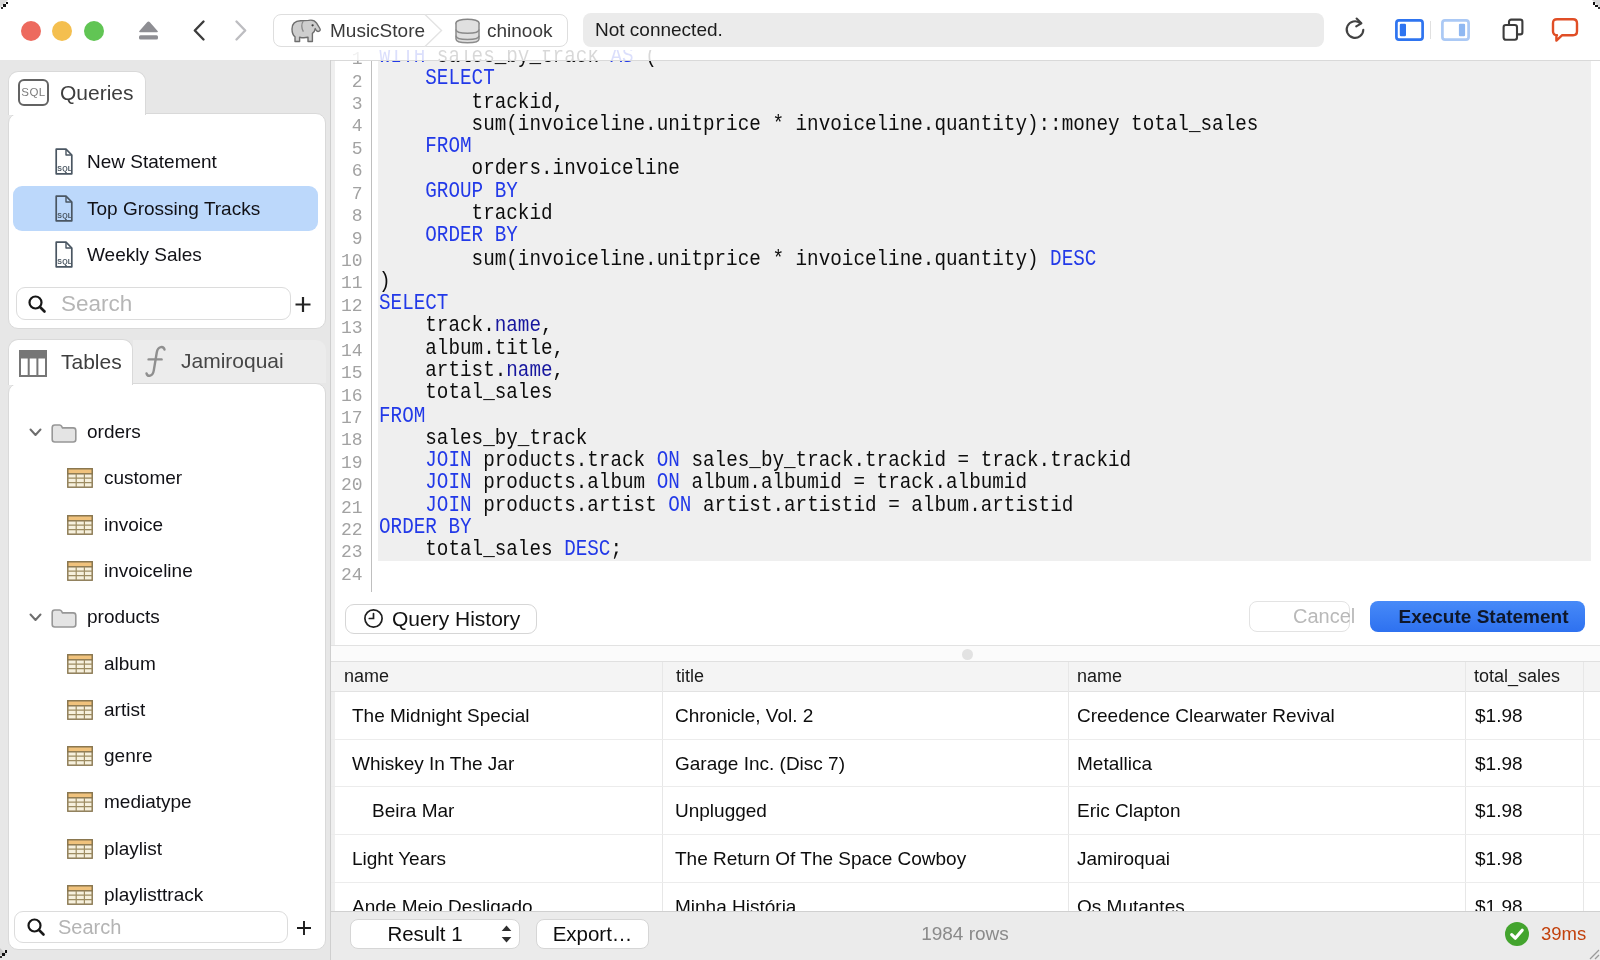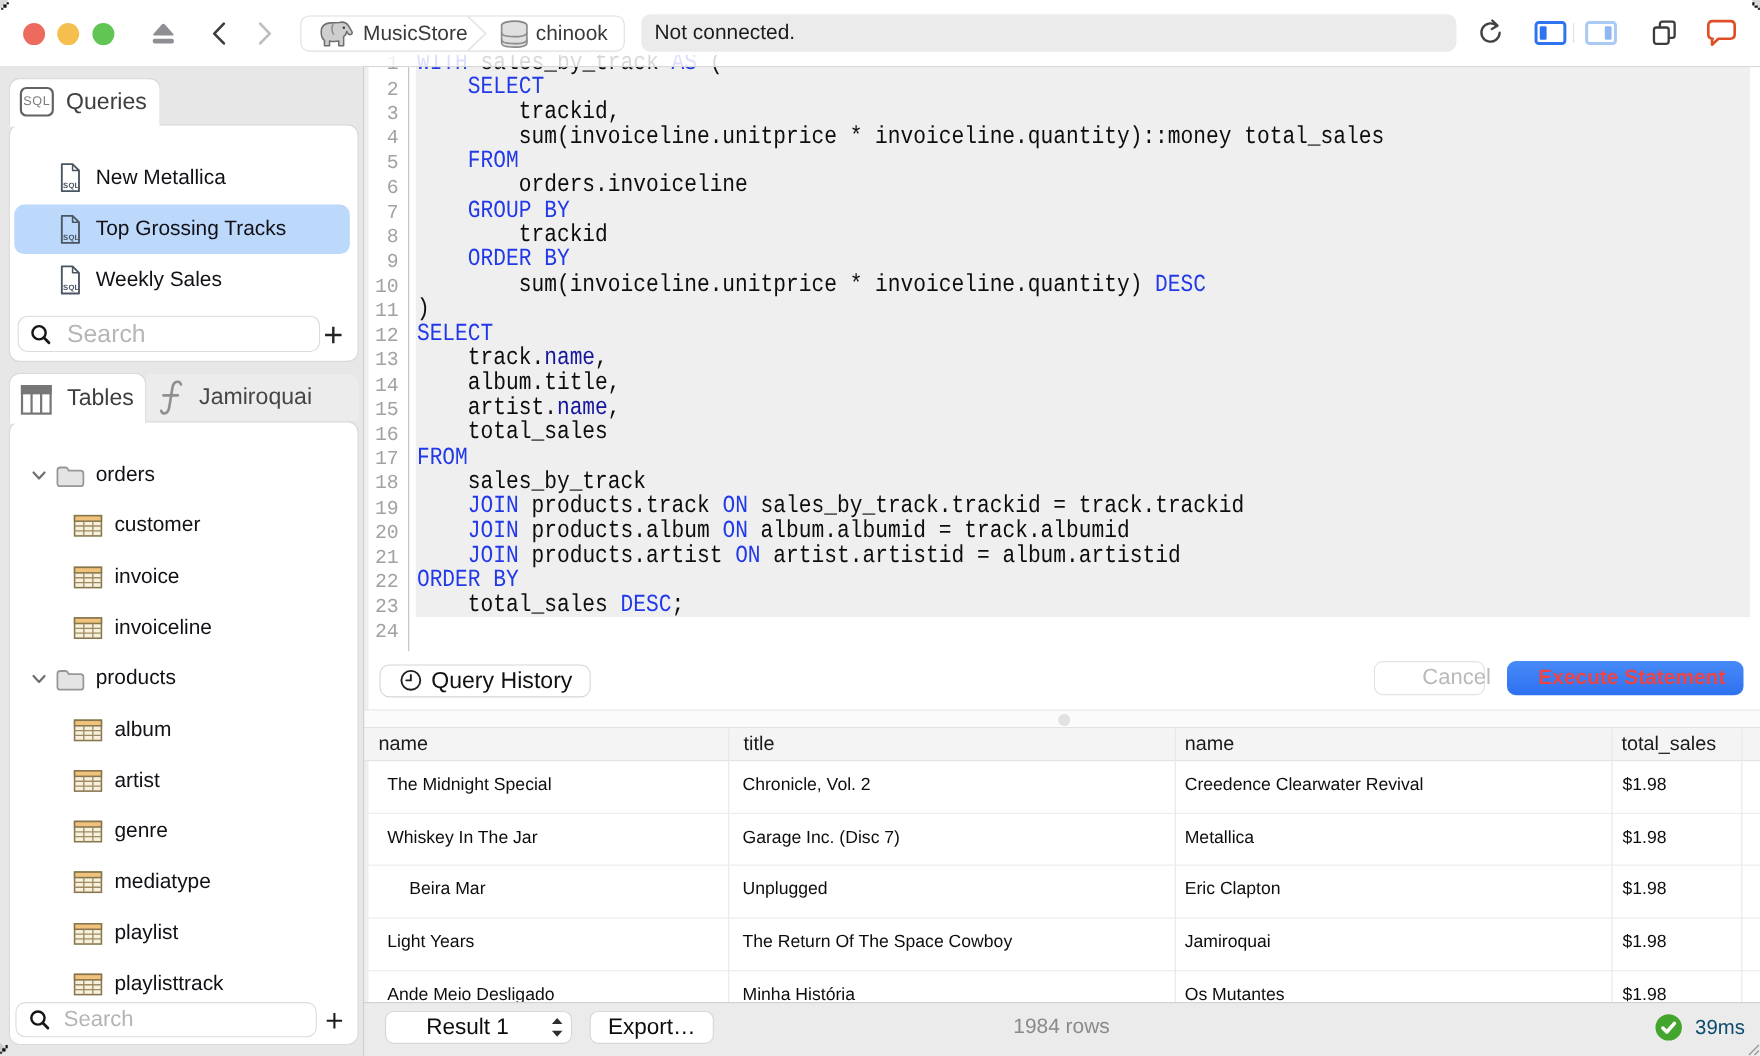--- a/index.html
+++ b/index.html
@@ -21,21 +21,21 @@
   border-right:1px solid #cfcfcf; }
 .panel { position:absolute; left:8px; width:318px; background:#fff;
   border:1px solid #d9d9d9; border-radius:10px; }
 .tab { position:absolute; left:8px; background:#fff; border:1px solid #d9d9d9;
   border-bottom:none; border-radius:10px 10px 0 0; z-index:2; }
 .rowlabel { position:absolute; font-size:19px; color:#111116; white-space:nowrap; }
 
 
 .hl { position:absolute; background:#e7e7e7; height:1px; }
 .vl { position:absolute; background:#e7e7e7; width:1px; }
-.cell { position:absolute; font-size:16px; color:#0d0d0d; white-space:nowrap; }
+.cell { position:absolute; font-size:19px; color:#0d0d0d; white-space:nowrap; }
 .hcell { position:absolute; font-size:18px; color:#1a1a1a; white-space:nowrap; }
 
 .btn { position:absolute; background:#fff; border:1px solid #d6d6d6; border-radius:8px; }
 </style>
 </head>
 <body>
 
 <div class="abs" id="mainpane" style="left:331px;top:51px;width:1269px;height:909px;background:#fff;"></div>
 
 <div class="abs" style="left:378px;top:60.5px;width:1213px;height:500.4px;background:#efefef;"></div>
@@ -95,21 +95,21 @@
 <div class="btn" style="left:344.5px;top:603.5px;width:192px;height:30px;border-radius:9px;"></div>
 <svg style="left:363px;top:608px;" width="21" height="21" viewBox="0 0 21 21">
   <circle cx="10.5" cy="10.5" r="8.6" fill="none" stroke="#1f1f1f" stroke-width="1.7"></circle>
   <path d="M10.5 5.6 V10.5 H6.3" fill="none" stroke="#1f1f1f" stroke-width="1.7" stroke-linecap="round"></path>
 </svg>
 <div class="abs" style="left:392px;top:603.5px;height:30px;line-height:30px;font-size:21px;color:#111;">Query History</div>
 
 <div class="btn" style="left:1249px;top:601px;width:101px;height:31px;border-color:#e3e3e3;"></div>
 <div class="abs" style="left:1249px;top:601px;width:101px;height:31px;line-height:31px;text-align:center;font-size:20px;color:#b9b9b9;padding-left:44px;">Cancel</div>
 <div class="abs" style="left:1370px;top:601px;width:215px;height:31px;border-radius:8px;background:linear-gradient(#478af8,#2e71f0);"></div>
-<div class="abs" style="left:1370px;top:601px;width:227px;height:31px;line-height:31px;text-align:center;font-size:19px;font-weight:bold;color:#ef4444;">Execute Statement</div>
+<div class="abs" style="left:1370px;top:601px;width:227px;height:31px;line-height:31px;text-align:center;font-size:19px;font-weight:bold;color:#0f172a;">Execute Statement</div>
 
 <div class="abs" style="left:331px;top:645px;width:1269px;height:1px;background:#e2e2e2;"></div>
 <div class="abs" style="left:331px;top:646px;width:1269px;height:15px;background:#fbfbfb;"></div>
 <div class="abs" style="left:331px;top:661px;width:1269px;height:1px;background:#e0e0e0;"></div>
 <div class="abs" style="left:962px;top:648.5px;width:11px;height:11px;border-radius:50%;background:#e2e2e2;"></div>
 
 <div class="abs" style="left:331px;top:662px;width:1269px;height:29px;background:#f4f4f4;"></div>
 <div class="hl" style="left:331px;top:691px;width:1269px;background:#e2e2e2;"></div>
 <div class="hcell" style="left:344px;top:662px;height:29px;line-height:29px;">name</div>
 <div class="hcell" style="left:676px;top:662px;height:29px;line-height:29px;">title</div>
@@ -158,40 +158,40 @@
   <path d="M6.5 0.5 L11.3 6 H1.7 Z" fill="#2e2e2e"></path>
   <path d="M6.5 17.5 L1.7 12 H11.3 Z" fill="#2e2e2e"></path>
 </svg>
 <div class="btn" style="left:536px;top:919px;width:113px;height:30px;"></div>
 <div class="abs" style="left:536px;top:919px;width:113px;height:30px;line-height:30px;text-align:center;font-size:20.5px;color:#0d0d0d;">Export…</div>
 <div class="abs" style="left:765px;top:919px;width:400px;height:30px;line-height:30px;text-align:center;font-size:19px;color:#8a8a8a;">1984 rows</div>
 <div class="abs" style="left:1505px;top:921.5px;width:24px;height:24px;border-radius:50%;background:#43a42e;"></div>
 <svg style="left:1505px;top:921.5px;" width="24" height="24" viewBox="0 0 24 24">
   <path d="M6.7 12.6 L10.3 16.2 L17.2 8.3" fill="none" stroke="#fff" stroke-width="3.2" stroke-linecap="round" stroke-linejoin="round"></path>
 </svg>
-<div class="abs" style="left:1541px;top:919px;height:30px;line-height:30px;font-size:18.5px;color:#0c4a6e;">39ms</div>
+<div class="abs" style="left:1541px;top:919px;height:30px;line-height:30px;font-size:18.5px;color:#c2410c;">39ms</div>
 
 <div class="abs" id="sidebar"></div>
 <div id="sb-content" style="position:absolute;left:0;top:0;z-index:3;">
 
 <div class="panel" style="top:113px;height:216px;"></div>
 <div class="tab" style="top:71px;width:138px;height:44px;"></div>
 <div class="abs" style="left:9px;top:113px;width:136px;height:2px;background:#fff;z-index:3;"></div>
 <div class="abs" style="left:18px;top:79px;width:31px;height:27px;border:2px solid #636363;border-radius:6px;z-index:4;
   font-size:11.5px;color:#7c7c7c;text-align:center;line-height:23px;letter-spacing:0.5px;">SQL</div>
 <div class="abs" style="left:60px;top:71px;height:44px;line-height:44px;font-size:21px;color:#3e3e3e;z-index:4;">Queries</div>
 
 <div class="abs" style="left:13px;top:186px;width:305px;height:45px;background:#bcd8fb;border-radius:9px;"></div>
 
 <svg class="sqlfile" style="left:54px;top:148px;" width="20" height="27" viewBox="0 0 20 27">
   <path d="M2.2 1.2 H12 L17.8 7 V25.8 H2.2 Z" fill="none" stroke="#4a5662" stroke-width="1.7" stroke-linejoin="round"></path>
   <path d="M12 1.2 V7 H17.8" fill="none" stroke="#4a5662" stroke-width="1.4" stroke-linejoin="round"></path>
   <text x="3.3" y="23" font-family="Liberation Sans" font-size="7" font-weight="bold" fill="#4a5662" letter-spacing="0.2">SQL</text>
 </svg>
-<div class="rowlabel" style="left:87px;top:151px;">New Metallica</div>
+<div class="rowlabel" style="left:87px;top:151px;">New Statement</div>
 
 <svg class="sqlfile" style="left:54px;top:195px;" width="20" height="27" viewBox="0 0 20 27">
   <path d="M2.2 1.2 H12 L17.8 7 V25.8 H2.2 Z" fill="none" stroke="#4a5662" stroke-width="1.7" stroke-linejoin="round"></path>
   <path d="M12 1.2 V7 H17.8" fill="none" stroke="#4a5662" stroke-width="1.4" stroke-linejoin="round"></path>
   <text x="3.3" y="23" font-family="Liberation Sans" font-size="7" font-weight="bold" fill="#4a5662" letter-spacing="0.2">SQL</text>
 </svg>
 <div class="rowlabel" style="left:87px;top:198px;">Top Grossing Tracks</div>
 
 <svg class="sqlfile" style="left:54px;top:241px;" width="20" height="27" viewBox="0 0 20 27">
   <path d="M2.2 1.2 H12 L17.8 7 V25.8 H2.2 Z" fill="none" stroke="#4a5662" stroke-width="1.7" stroke-linejoin="round"></path>

